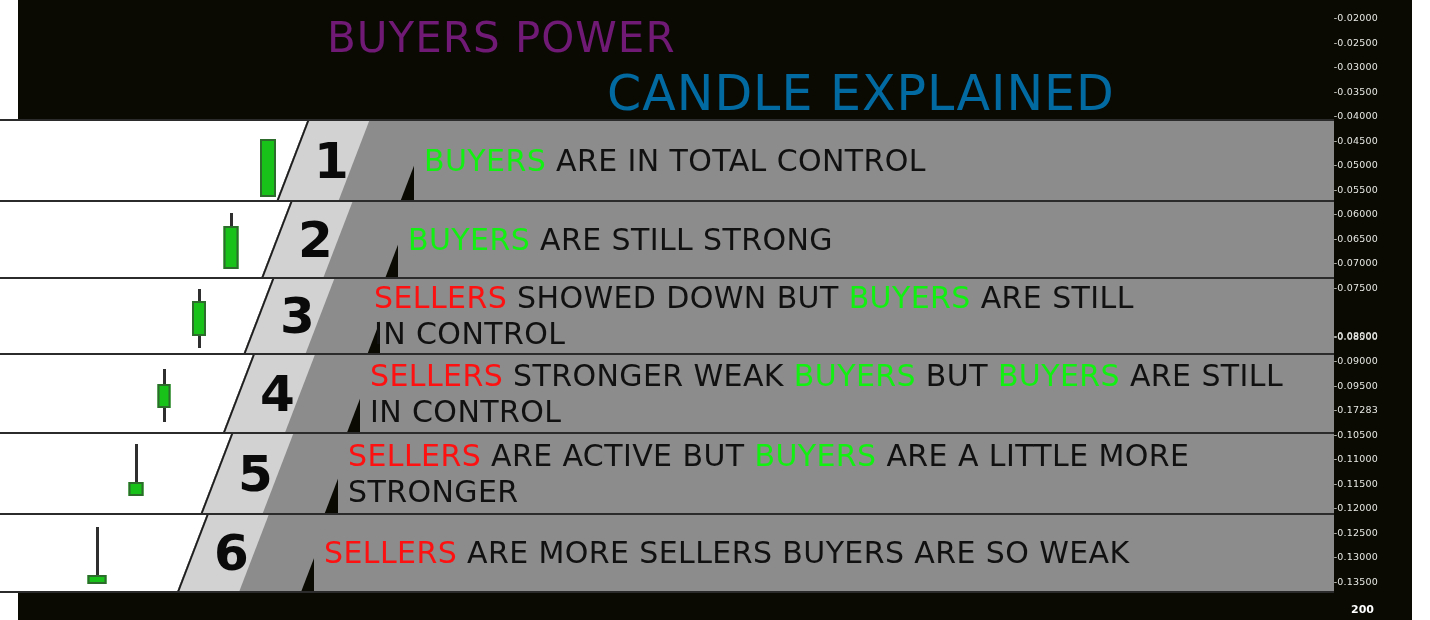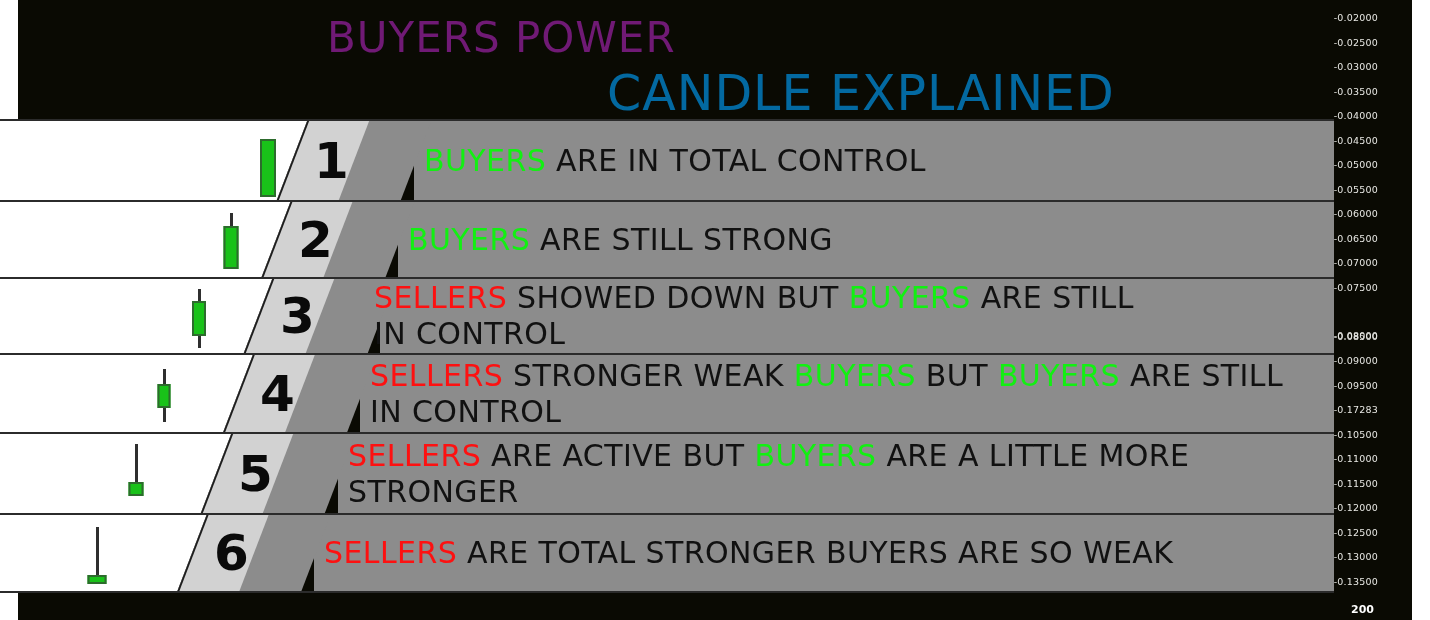--- a/index.html
+++ b/index.html
@@ -237,17 +237,17 @@
       <div class="band band-num" style="left: 192px; width: 122px;"></div>
       <div class="band band-text" style="left: 314px; width: 1360px; transform: skewX(0deg);"></div>
       <div class="band band-text" style="left: 254px; width: 62px;"></div>
       <div class="row-content">
         <div class="candle" style="left: 77px; top: 0px; width: 40px; height: 80px;">
           <div class="wick" style="top: 12px; height: 50px;"></div>
           <div class="body" style="top: 60px; height: 9px; width: 19px;"></div>
         </div>
         <div class="rownum" style="left: 214px;">6</div>
         <div class="rowtext" style="left: 324px;">
-          <div><span class="w-sellers">SELLERS</span><span class="w-plain"> ARE TOTAL STRONGER BUYERS ARE SO WEAK</span></div>
+          <div><span class="w-sellers">SELLERS</span><span class="w-plain"> ARE MORE SELLERS BUYERS ARE SO WEAK</span></div>
         </div>
       </div>
     </div>
   </div>
 
 </body></html>

